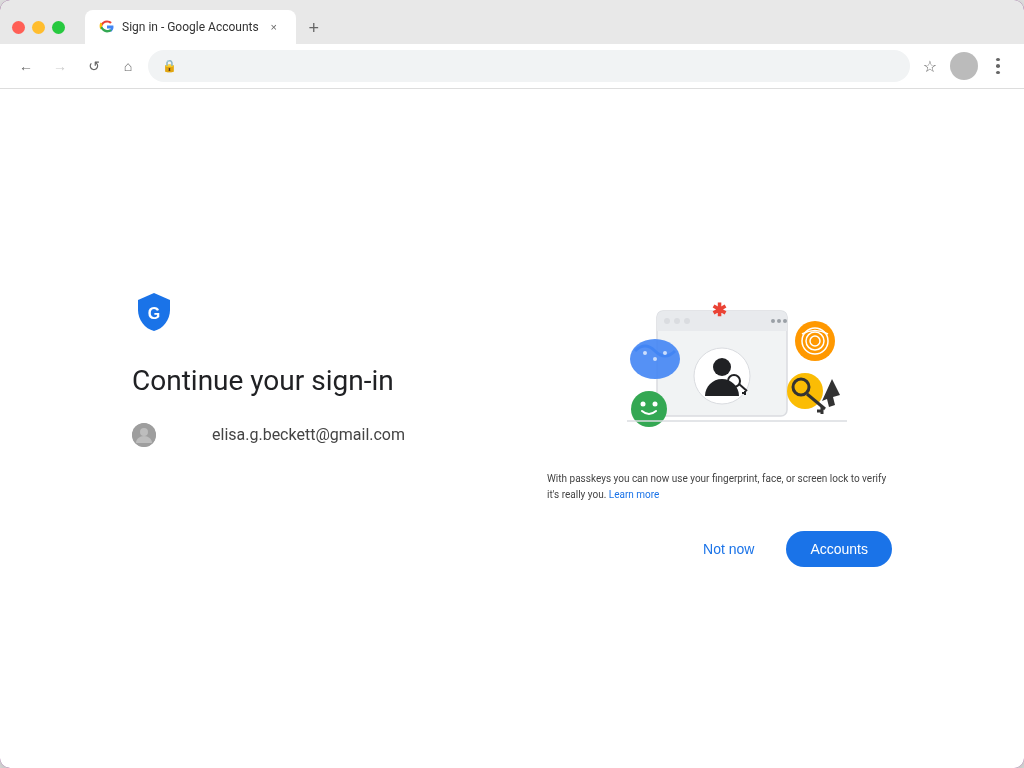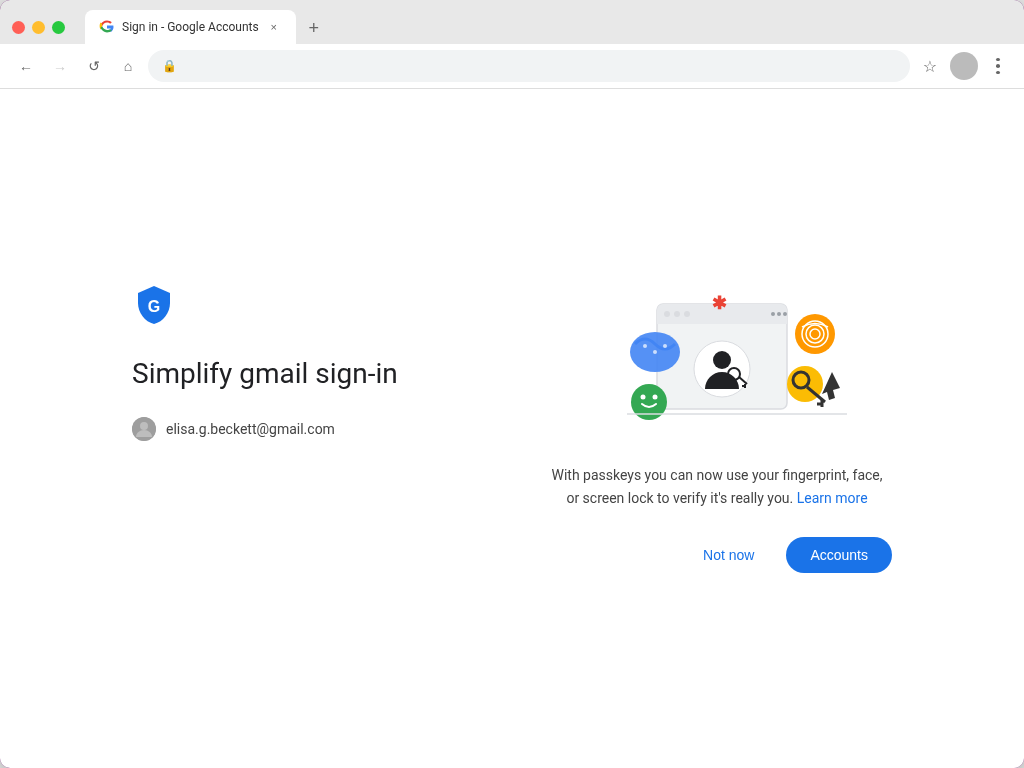--- a/index.html
+++ b/index.html
@@ -276,22 +276,23 @@
       border-radius: 50%;
       background: #9e9e9e;
       overflow: hidden;
       flex-shrink: 0;
       display: flex;
       align-items: center;
       justify-content: center;
     }
 
     .user-email {
-      font-size: 14px;
+      font-size: 16px;
       color: #444;
+      margin-left: 46px;
     }
 
     .card-right {
       flex: 1;
       display: flex;
       flex-direction: column;
       align-items: center;
       gap: 20px;
     }
 
@@ -302,24 +303,23 @@
       position: relative;
     }
 
     
     .illus-svg {
       width: 100%;
       height: 100%;
     }
 
     .description-text {
-      font-size: 14px;
+      font-size: 10px;
       color: #444;
       line-height: 1.6;
-      text-align: center;
       max-width: 340px;
     }
 
     .learn-more-link {
       color: #1a73e8;
       text-decoration: none;
       cursor: pointer;
     }
 
     .action-buttons {
@@ -417,21 +417,21 @@
 
       <div class="card-left">
 
         <div>
           <svg class="google-shield" viewBox="0 0 44 44" fill="none">
             <path d="M22 2L6 9v10c0 9.7 6.8 18.8 16 21 9.2-2.2 16-11.3 16-21V9L22 2z" fill="#1a73e8"></path>
             <text x="22" y="28" text-anchor="middle" fill="white" font-size="16" font-family="Arial" font-weight="bold">G</text>
           </svg>
         </div>
 
-        <h1 class="main-title">Simplify gmail sign-in</h1>
+        <h1 class="main-title">Continue your sign-in</h1>
 
         <div class="user-row">
           <div class="user-avatar">
 
             <svg width="24" height="24" viewBox="0 0 24 24">
               <circle cx="12" cy="12" r="12" fill="#9e9e9e"></circle>
               <circle cx="12" cy="9" r="4" fill="#bdbdbd"></circle>
               <path d="M4 20c0-4 3.6-7 8-7s8 3 8 7" fill="#bdbdbd"></path>
             </svg>
           </div>

